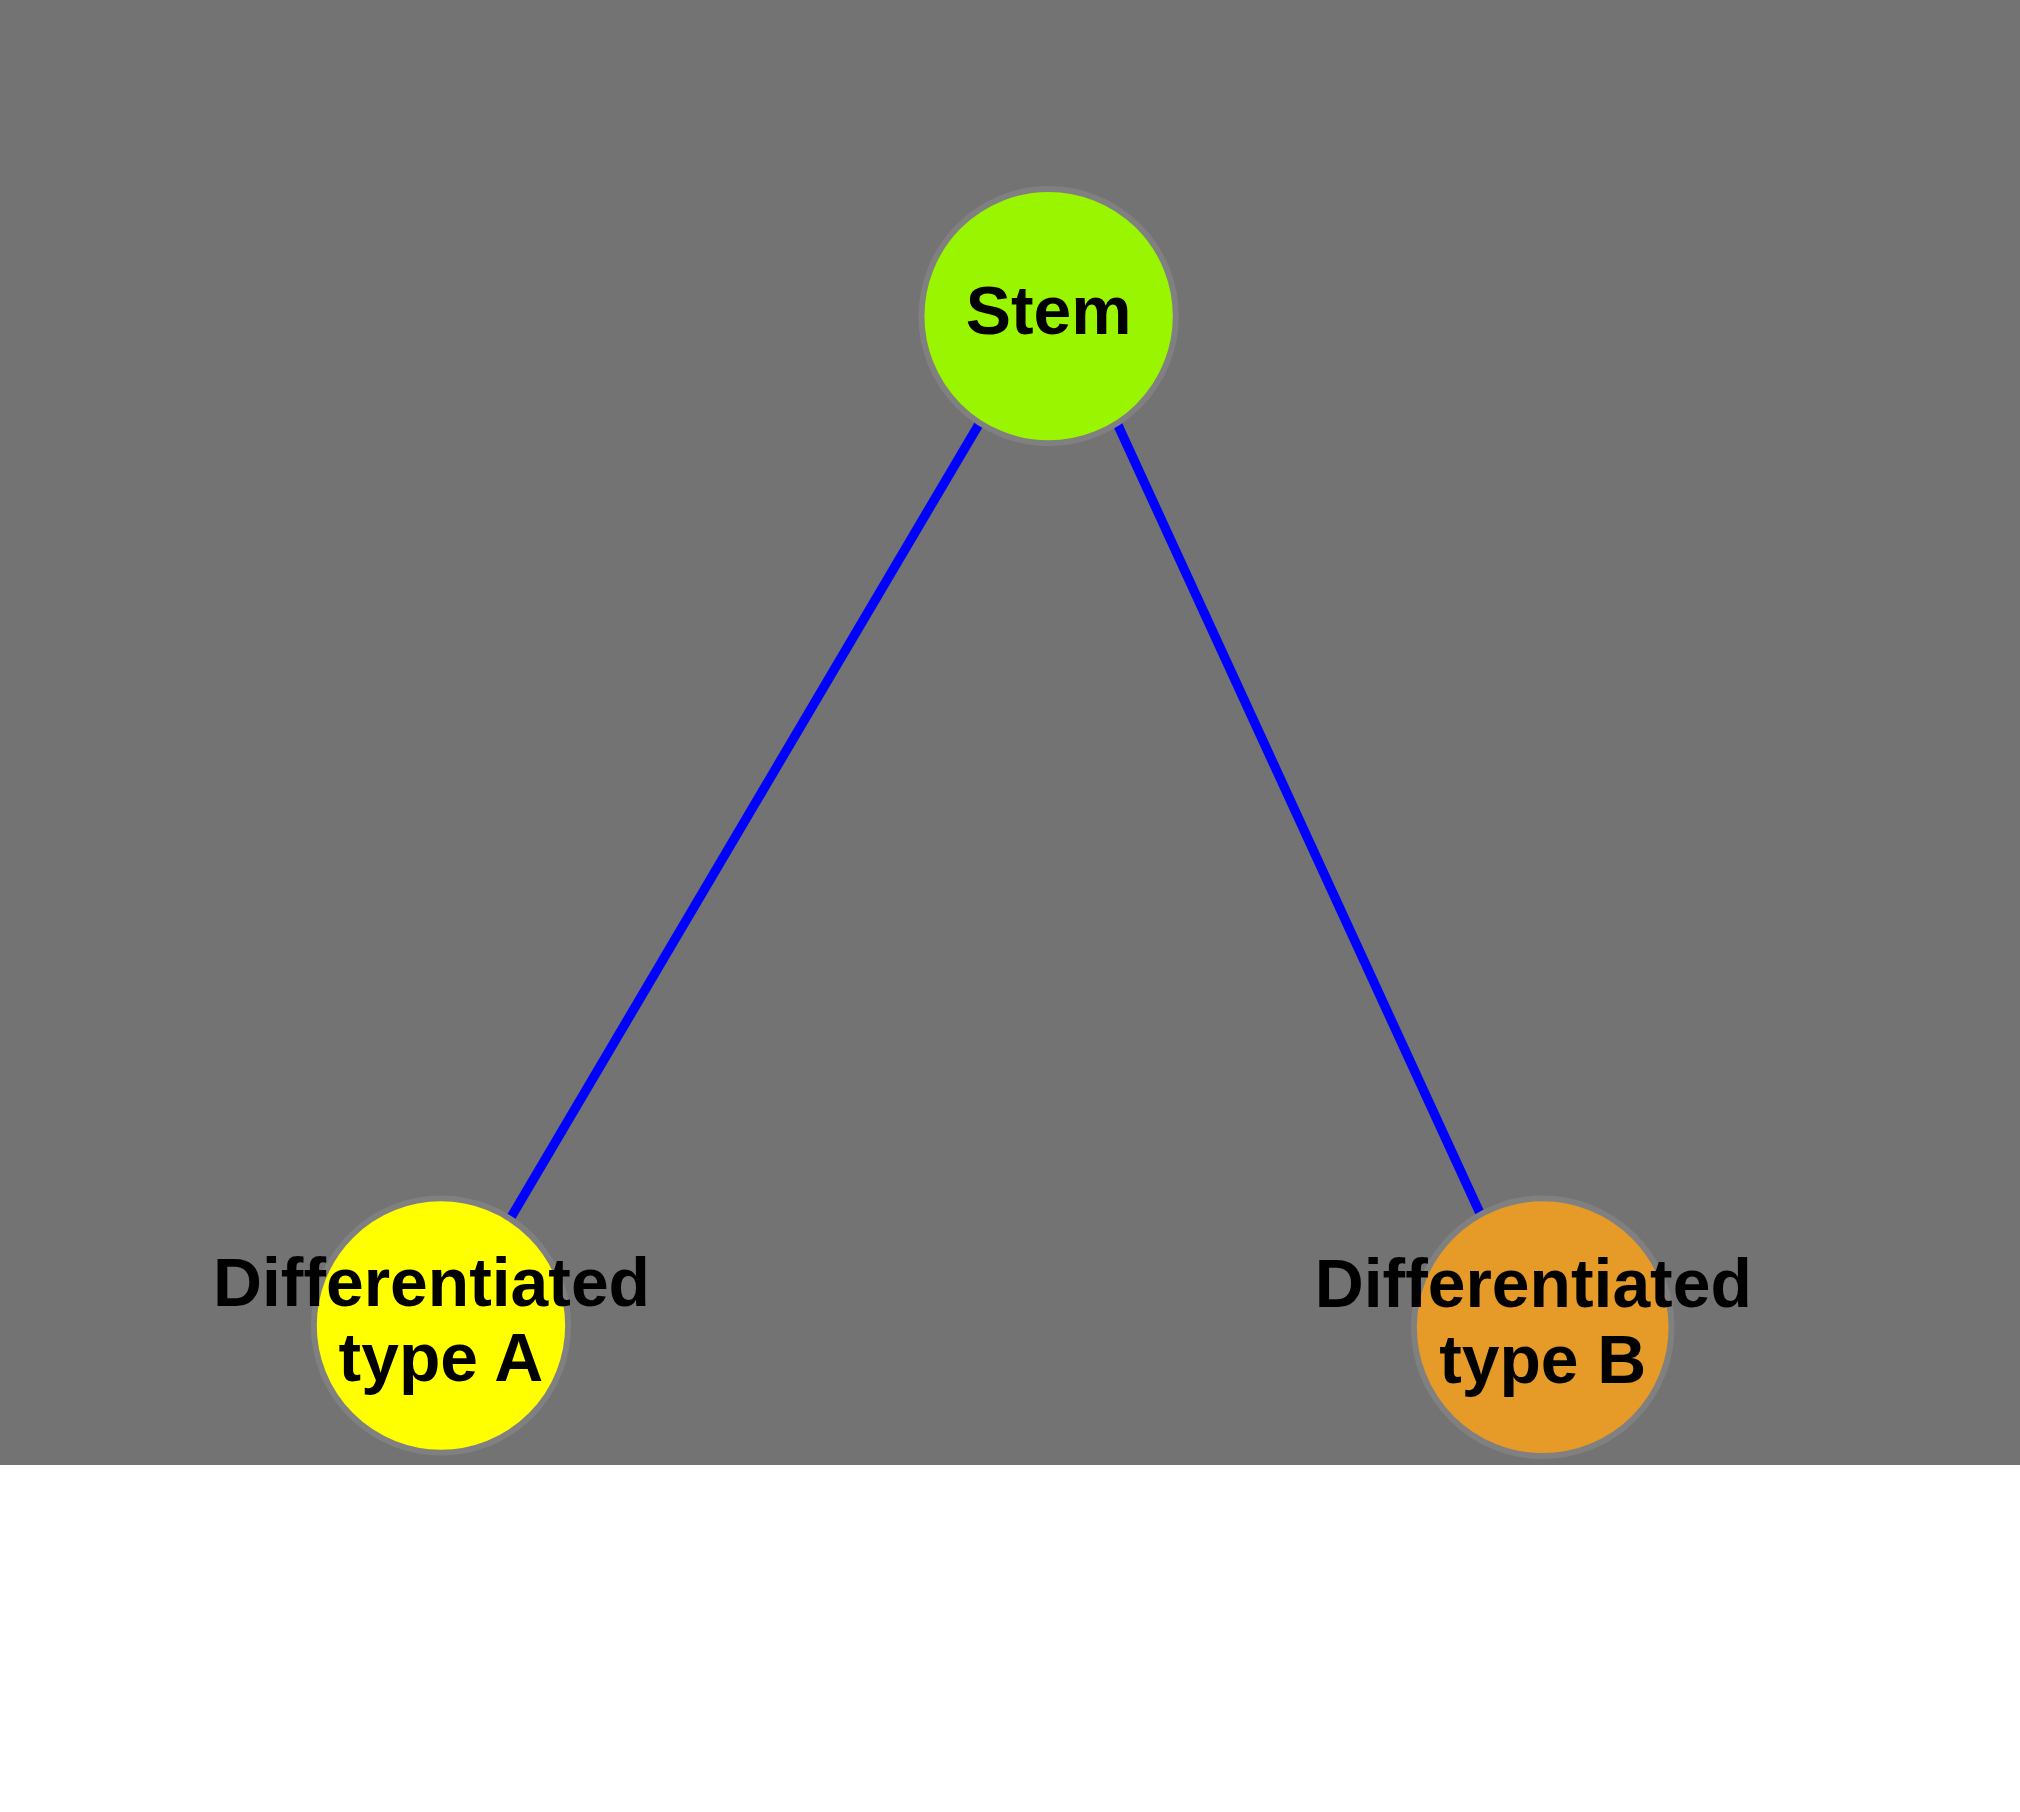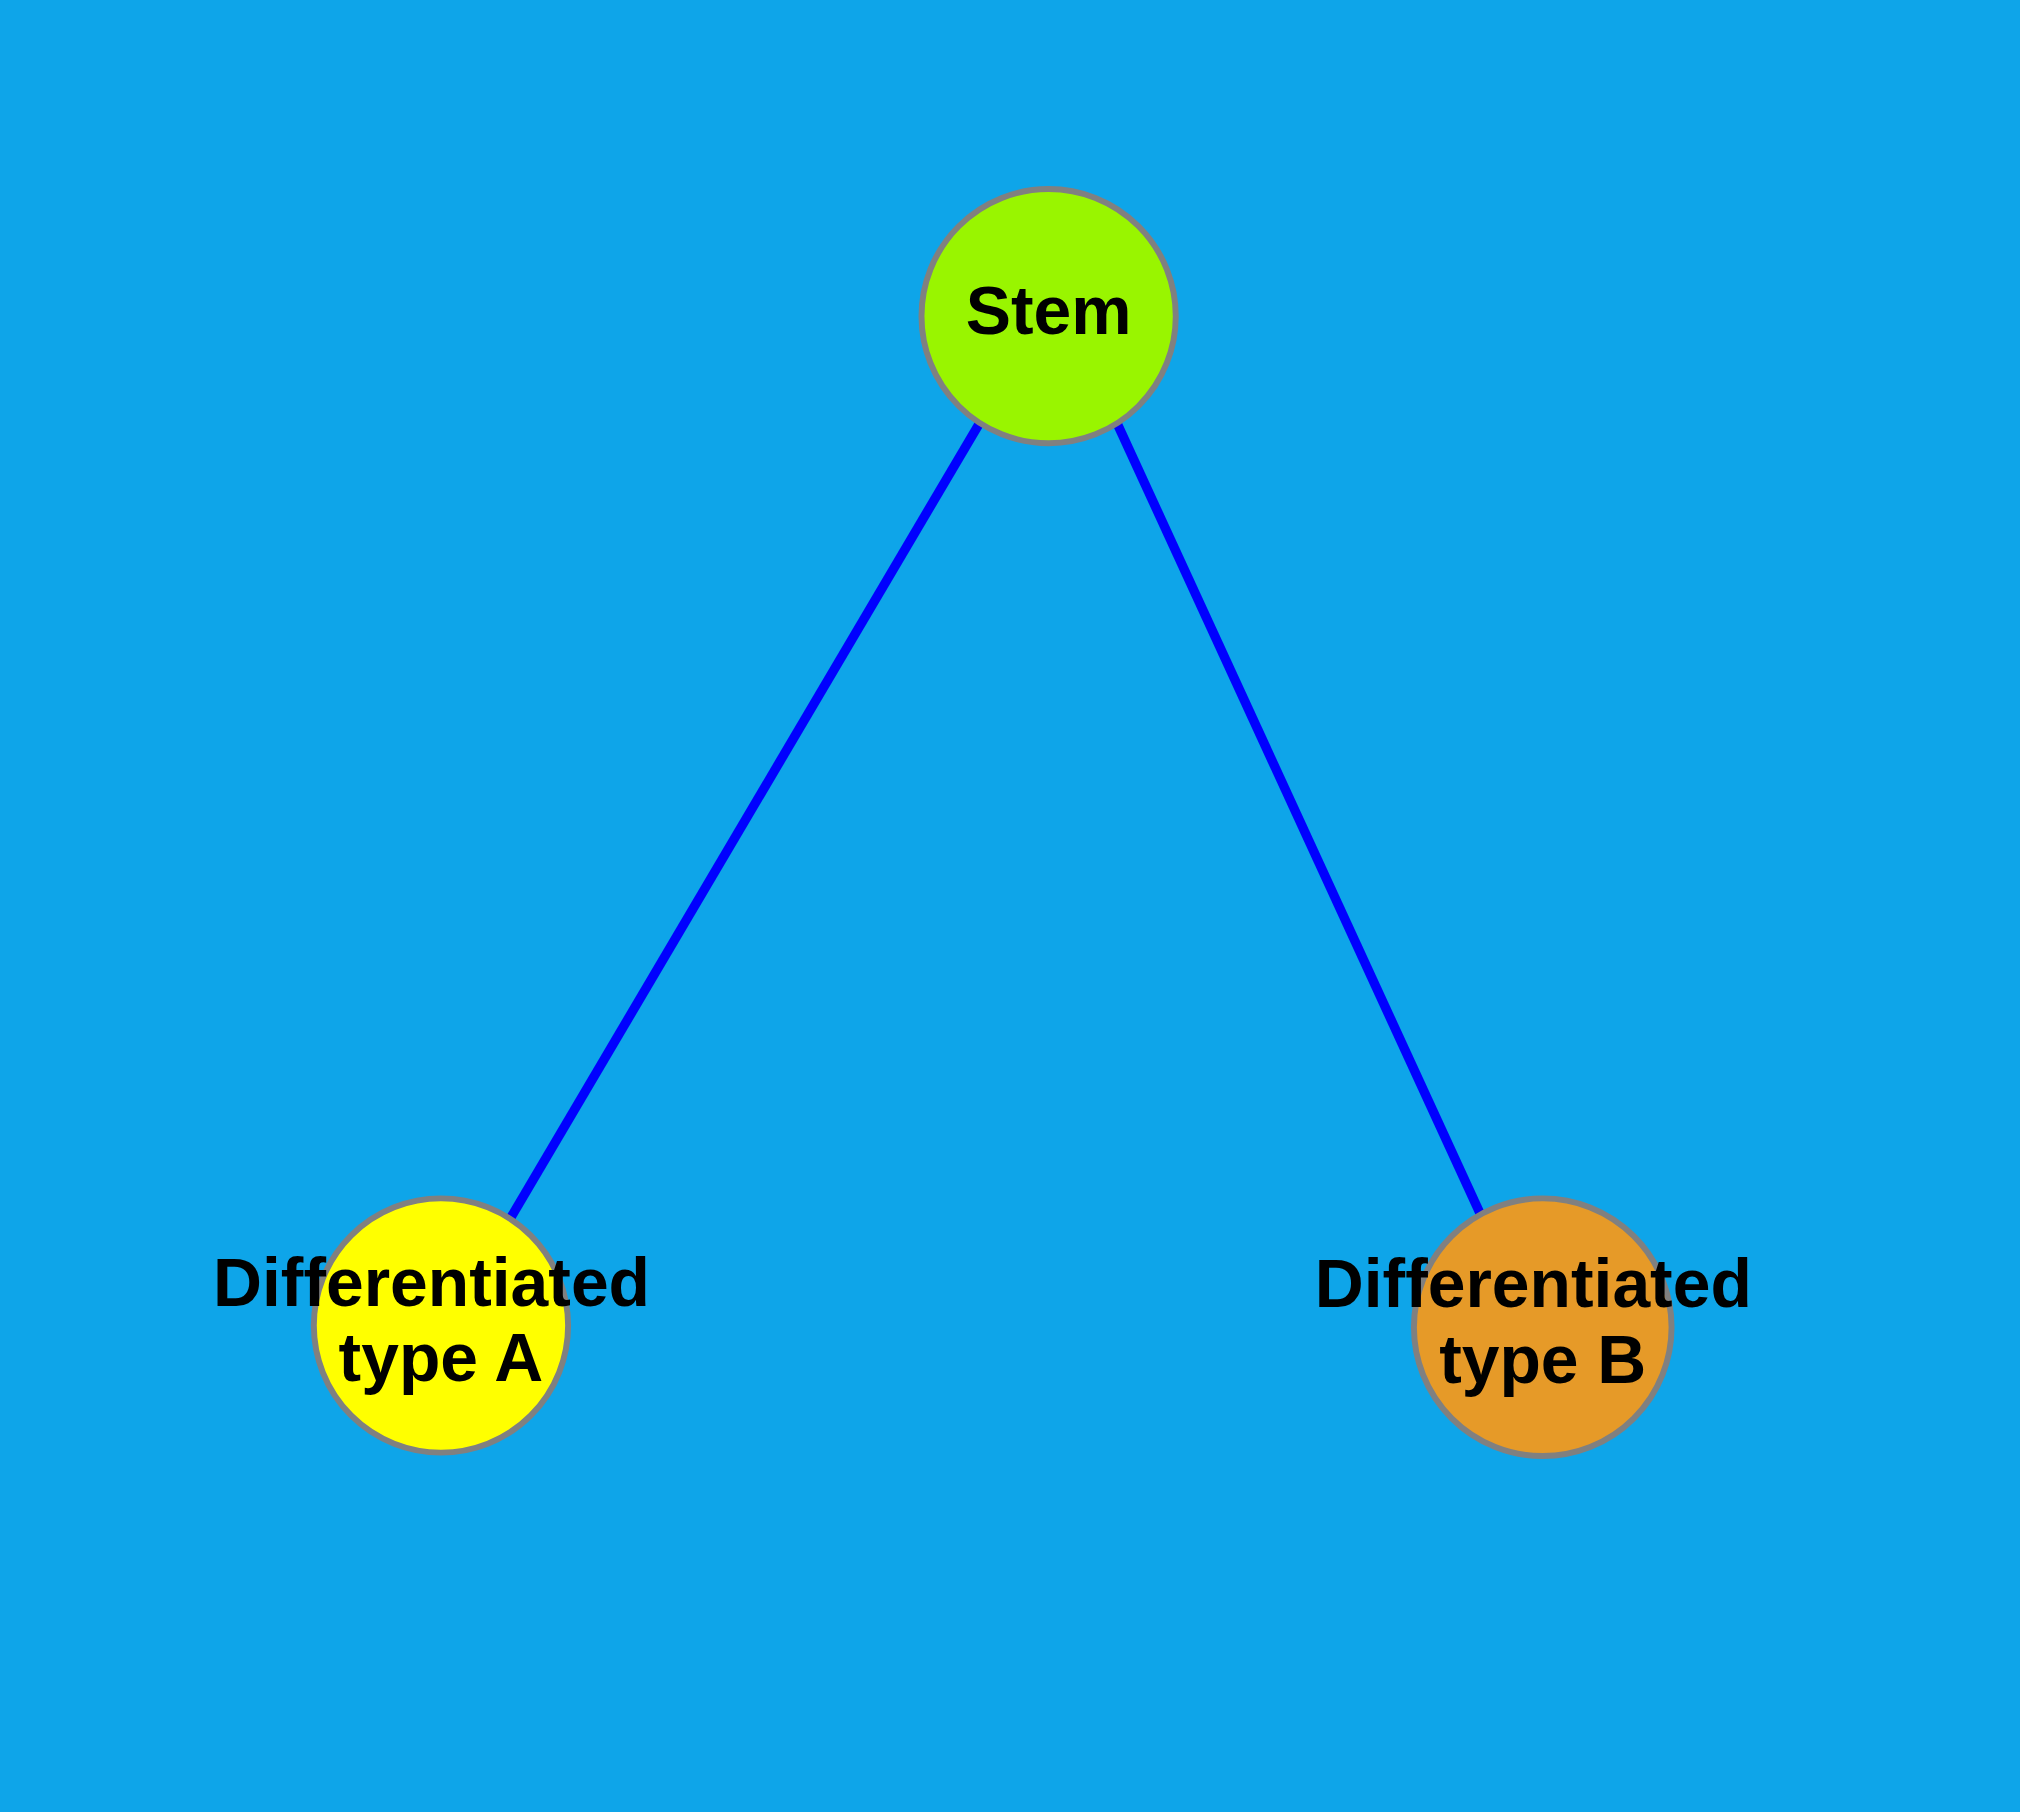--- a/index.html
+++ b/index.html
@@ -27,21 +27,21 @@
   .node-label {
     font-family: "Liberation Sans", sans-serif;
     font-weight: bold;
     fill: #000000;
     dominant-baseline: middle;
   }
 </style>
 </head>
 <body>
 
-<div id="canvas" style="background: #0ea5e9; width: 2021px; height: 1812px;">
+<div id="canvas" style="background: #737373; width: 2021px; height: 1465px;">
   <svg id="graph-svg" viewBox="0 0 2384 2138" xmlns="http://www.w3.org/2000/svg" style="width: 2021px; height: 1812px;">
 
     <g>
       <line x1="1155" y1="500" x2="601" y2="1439" stroke="#0000ff" stroke-width="11" stroke-linecap="butt"></line>
       <line x1="1318" y1="500" x2="1748" y2="1436" stroke="#0000ff" stroke-width="11" stroke-linecap="butt"></line>
     </g>
 
     <g>
 
       <g>

